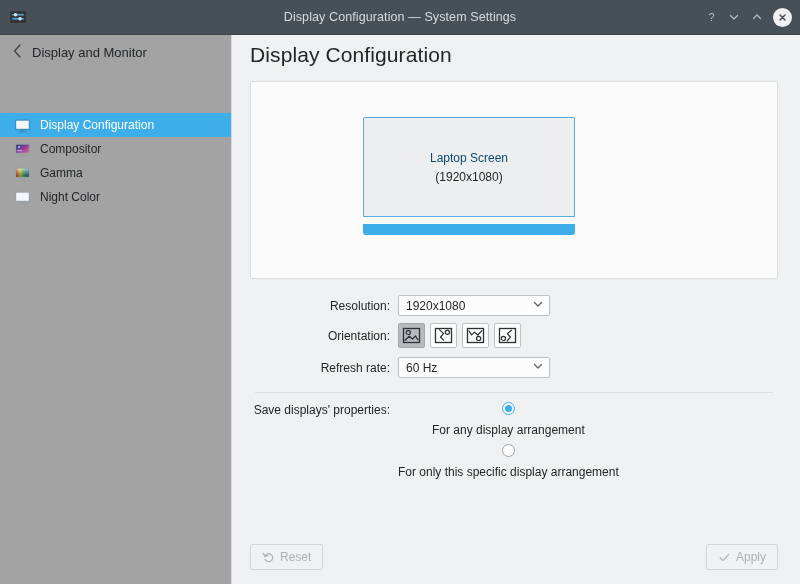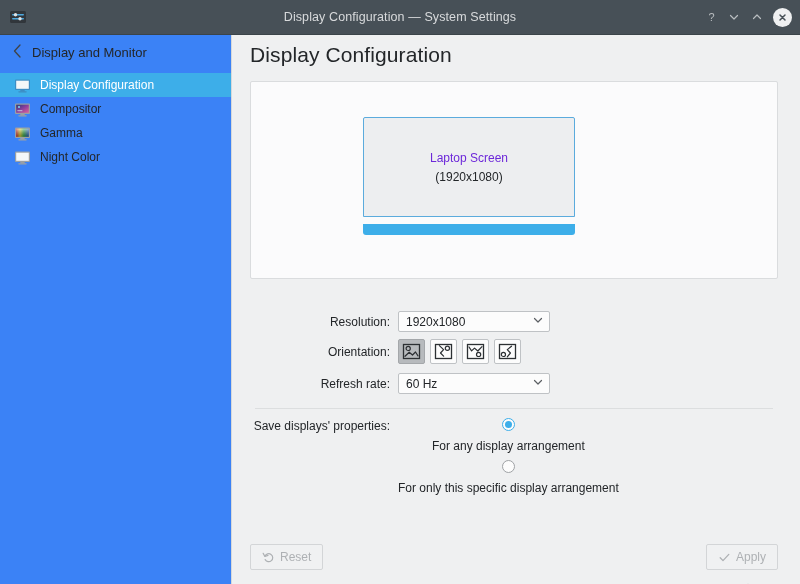--- a/index.html
+++ b/index.html
@@ -75,25 +75,26 @@
     flex: 1 1 auto;
     display: flex;
     min-height: 0;
     background: #eff0f1;
   }
 
   
   .sidebar {
     width: 232px;
     flex: 0 0 232px;
-    background: #3b82f6;
+    background: #a3a3a3;
     border-right: 1px solid #d6d8da;
     box-sizing: border-box;
     display: flex;
     flex-direction: column;
+    gap: 40px;
   }
   .sidebar-back {
     height: 34px;
     display: flex;
     align-items: center;
     padding-left: 13px;
     gap: 10px;
     cursor: default;
   }
   .back-chevron {
@@ -163,34 +164,34 @@
     box-sizing: border-box;
     background: #edeef0;
     border: 1px solid #5babdd;
     border-radius: 2px 2px 0 0;
     display: flex;
     flex-direction: column;
     align-items: center;
     justify-content: center;
     gap: 5px;
   }
-  .monitor-name { font-size: 12px; color: #6d28d9; }
+  .monitor-name { font-size: 12px; color: #0c4a6e; }
   .monitor-res { font-size: 12px; color: #232629; }
   .monitor-bar {
     position: absolute;
     left: 0; bottom: 0;
     width: 100%;
     height: 11px;
     background: #3daee9;
     border-radius: 0 0 3px 3px;
   }
 
   
   .form {
-    margin-top: 32px;
+    margin-top: 16px;
     flex: 0 0 auto;
   }
   .frow {
     display: flex;
     align-items: center;
     margin-bottom: 7px;
   }
   .flabel {
     width: 148px;
     text-align: right;

